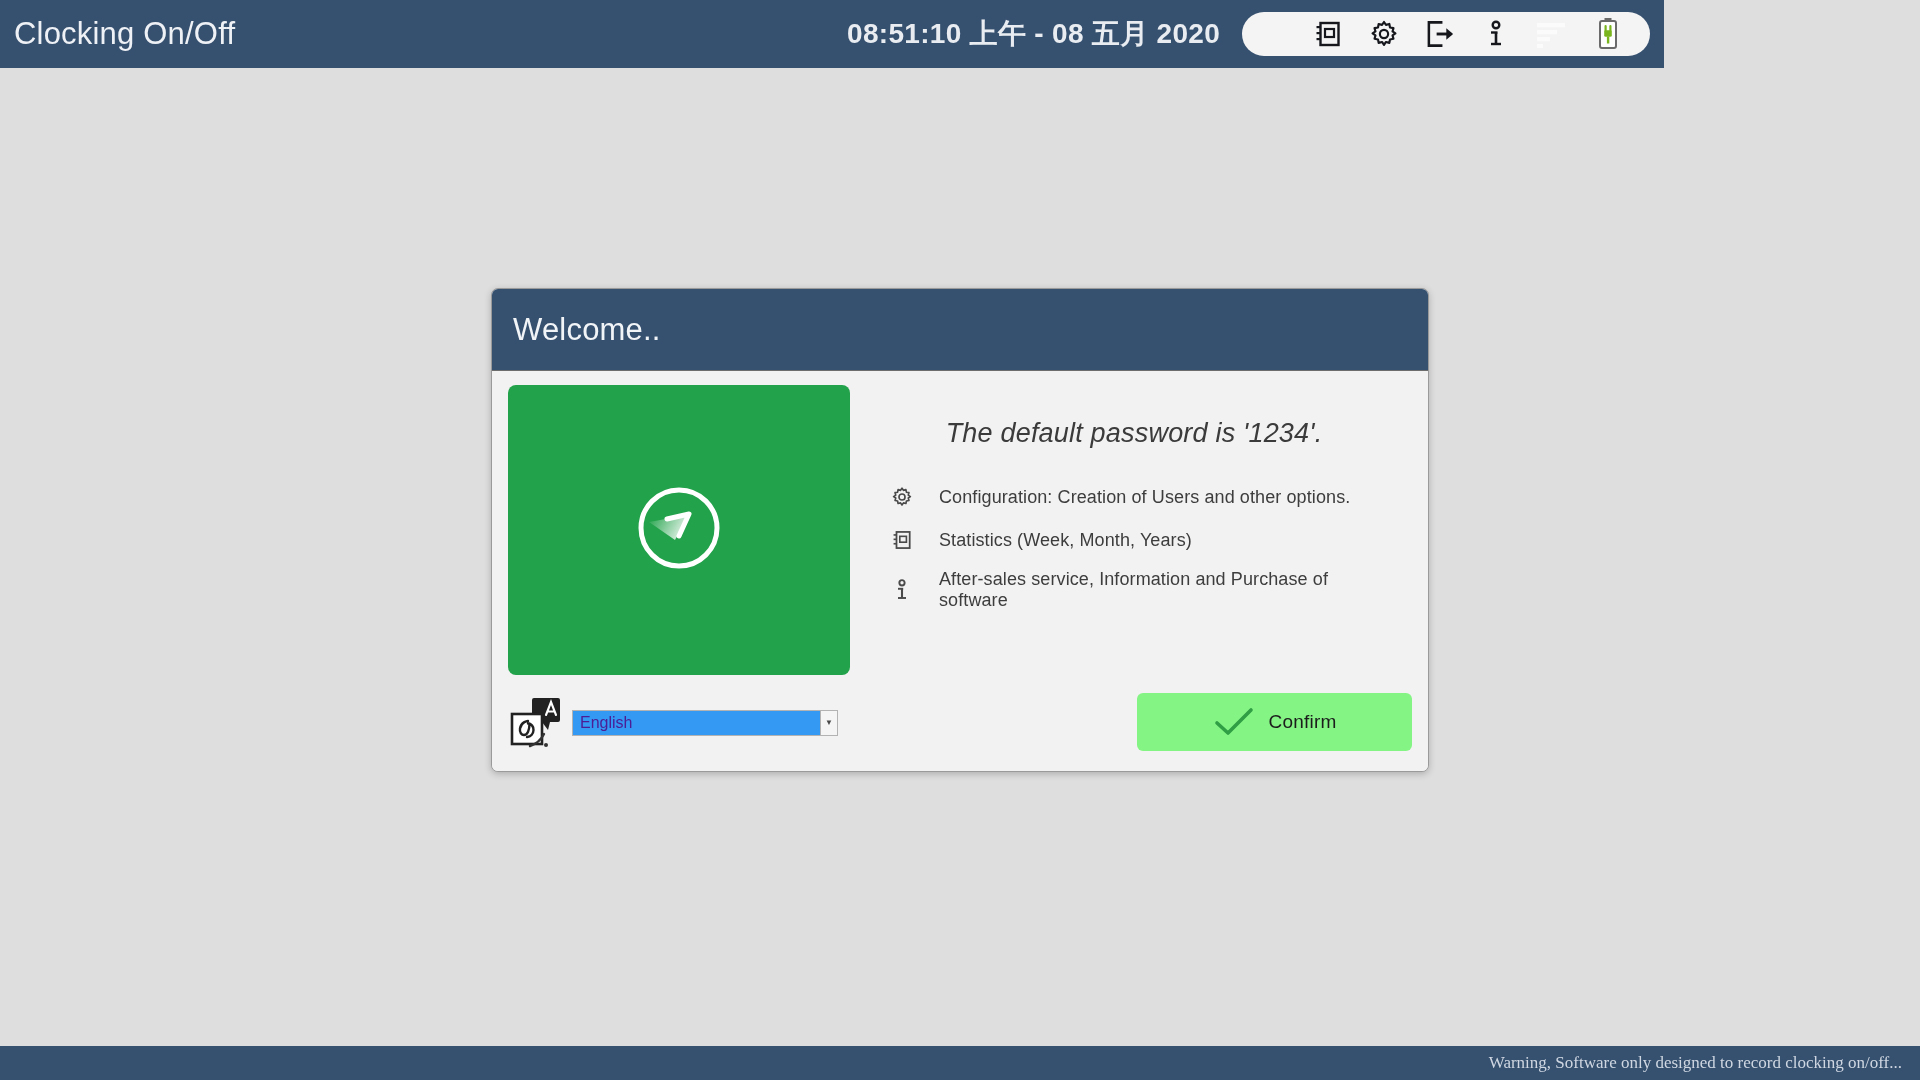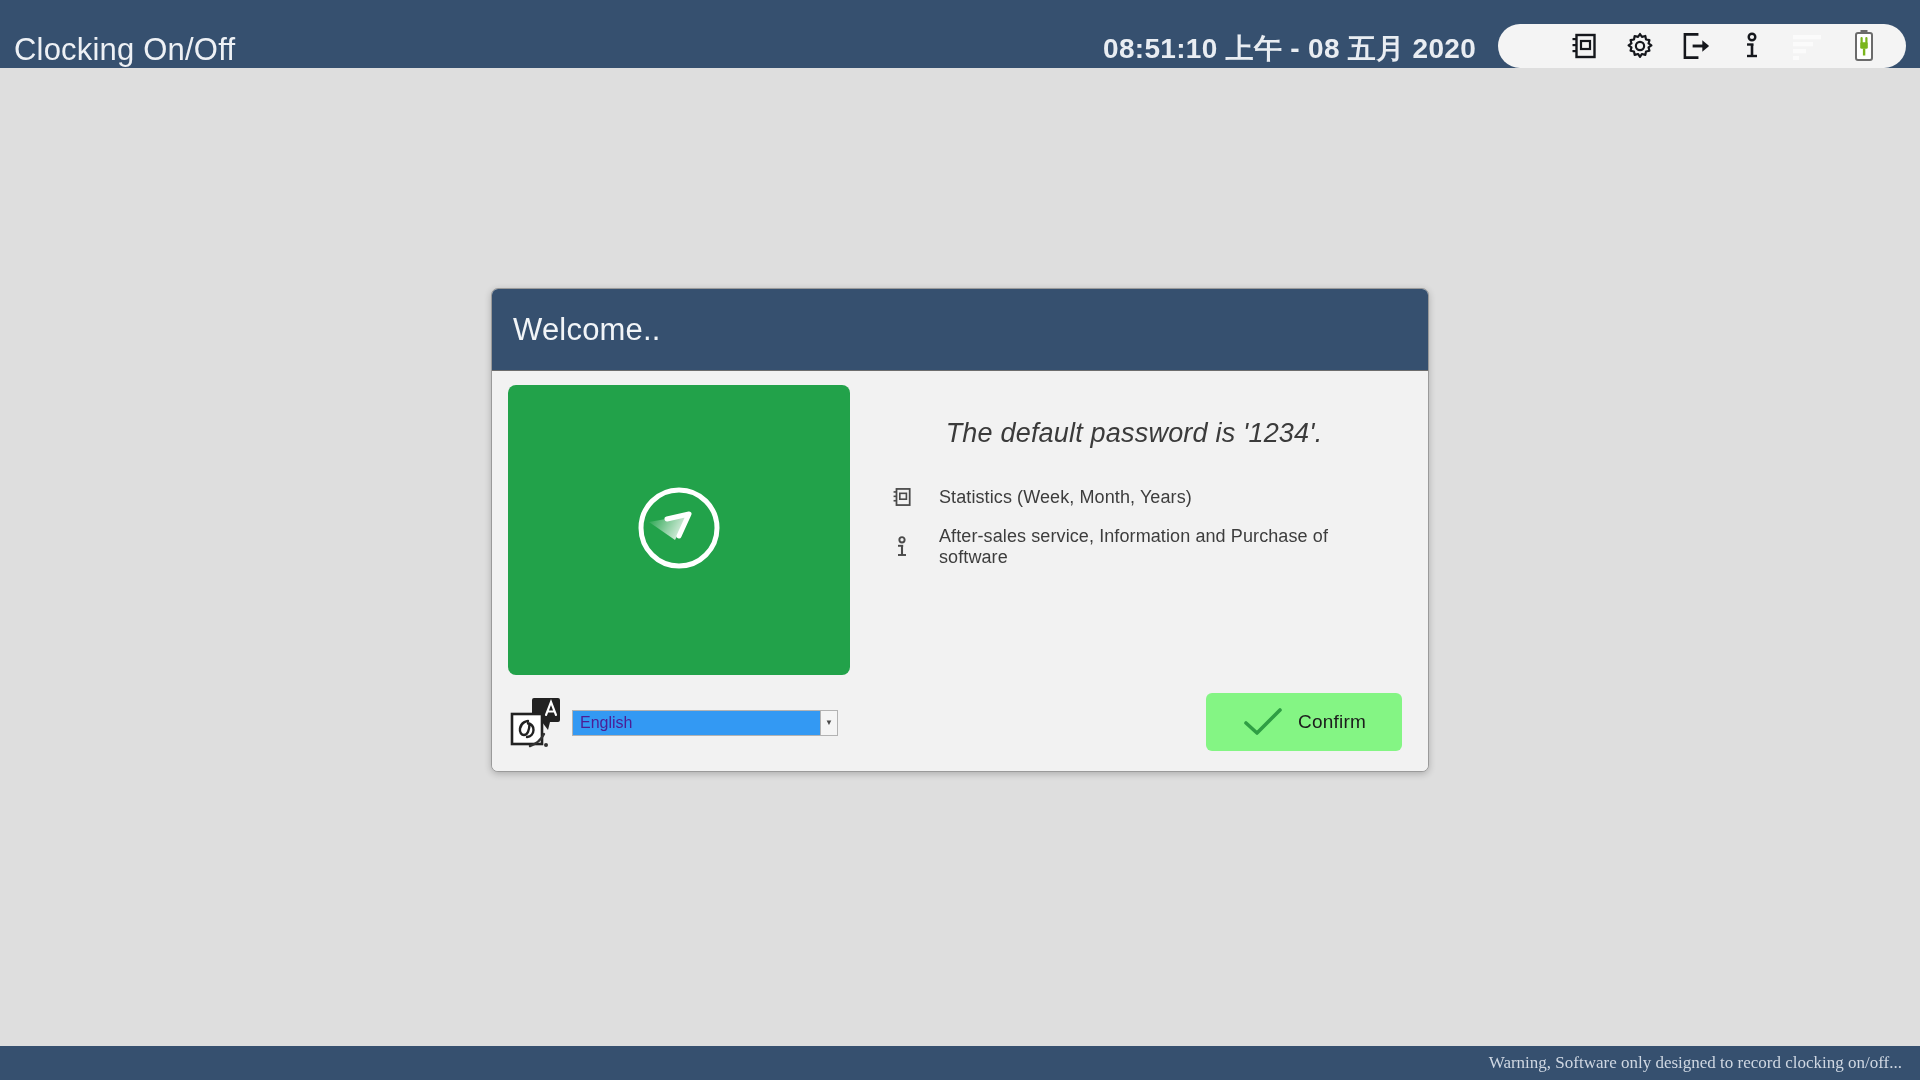--- a/index.html
+++ b/index.html
@@ -14,25 +14,25 @@
   body {
     font-family: "Liberation Sans", sans-serif;
     background: #dedede;
     position: relative;
   }
 
   
   .topbar {
     position: absolute;
     top: 0; left: 0;
-    width: 1920px;
+    width: 1664px;
     height: 68px;
     background: #36506f;
     display: flex;
-    align-items: flex-end;
+    align-items: center;
   }
 
   .app-title {
     color: #eef1f5;
     font-size: 31px;
     font-weight: 300;
     letter-spacing: 0.2px;
     margin-left: 14px;
     white-space: nowrap;
   }
@@ -229,31 +229,30 @@
 
   .lang-arrow span {
     font-size: 8px;
     color: #4a4a4a;
     line-height: 1;
   }
 
   .footer-spacer { flex: 1 1 auto; }
 
   .confirm-btn {
-    width: 196px;
+    width: 275px;
     height: 58px;
     background: #84f584;
     border: none;
     border-radius: 6px;
     display: flex;
     align-items: center;
     justify-content: center;
     cursor: pointer;
     font-family: inherit;
-    margin-right: 10px;
   }
 
   .confirm-check { margin-right: 14px; display: block; }
 
   .confirm-label {
     font-size: 19px;
     font-weight: 300;
     color: #1c1c1c;
     letter-spacing: 0.2px;
   }
@@ -368,20 +367,29 @@
           <path d="M48 56 L58 34 L36 39" fill="none" stroke="#ffffff" stroke-width="5" stroke-linecap="round" stroke-linejoin="round"></path>
         </svg>
       </div>
     </div>
 
     <div class="info-panel">
       <div class="password-note">The default password is '1234'.</div>
 
       <ul class="feature-list">
 
+        <li class="feature-row">
+          <span class="feature-icon">
+            <svg width="22" height="22" viewBox="0 0 32 32">
+              <path d="M16 3.2l2.1 3.1 3.6-1 0.7 3.7 3.7 0.7-1 3.6 3.1 2.1-3.1 2.1 1 3.6-3.7 0.7-0.7 3.7-3.6-1-2.1 3.1-2.1-3.1-3.6 1-0.7-3.7-3.7-0.7 1-3.6-3.1-2.1 3.1-2.1-1-3.6 3.7-0.7 0.7-3.7 3.6 1z" fill="none" stroke="#4a4a4a" stroke-width="2.4" stroke-linejoin="round"></path>
+              <circle cx="16" cy="16" r="4.4" fill="none" stroke="#4a4a4a" stroke-width="2.4"></circle>
+            </svg>
+          </span>
+          <span class="feature-text">Configuration: Creation of Users and other options.</span>
+        </li>
 
         <li class="feature-row">
           <span class="feature-icon">
             <svg width="22" height="22" viewBox="0 0 30 30">
               <rect x="7.5" y="4" width="18" height="22" fill="none" stroke="#4a4a4a" stroke-width="2.4"></rect>
               <rect x="12" y="10" width="9" height="8" fill="none" stroke="#4a4a4a" stroke-width="2.2"></rect>
               <rect x="3.5" y="7" width="4.5" height="2.2" fill="#4a4a4a"></rect>
               <rect x="3.5" y="13" width="4.5" height="2.2" fill="#4a4a4a"></rect>
               <rect x="3.5" y="19" width="4.5" height="2.2" fill="#4a4a4a"></rect>
             </svg>

